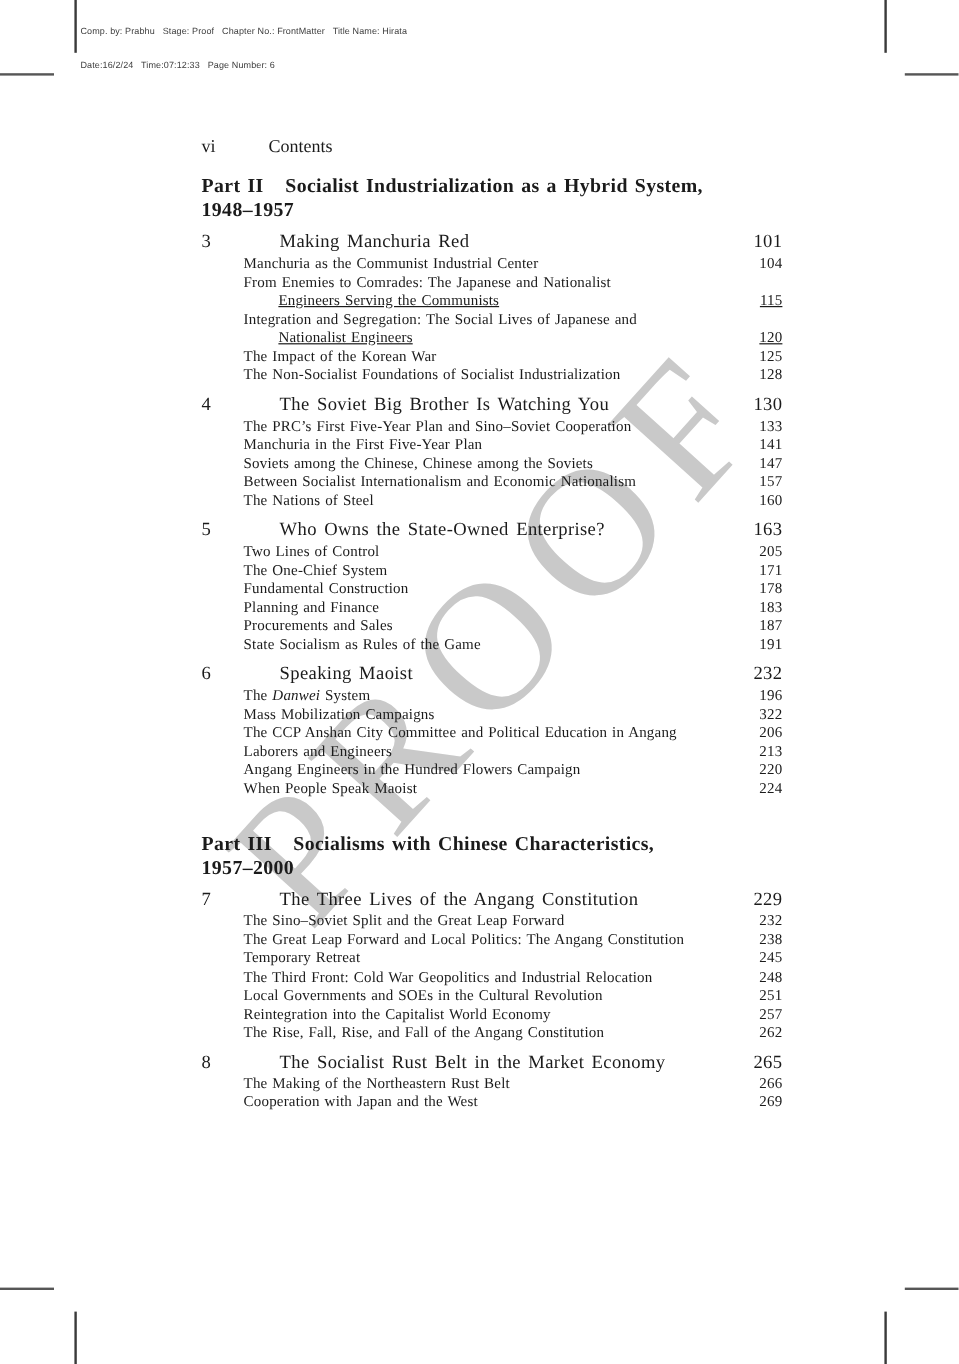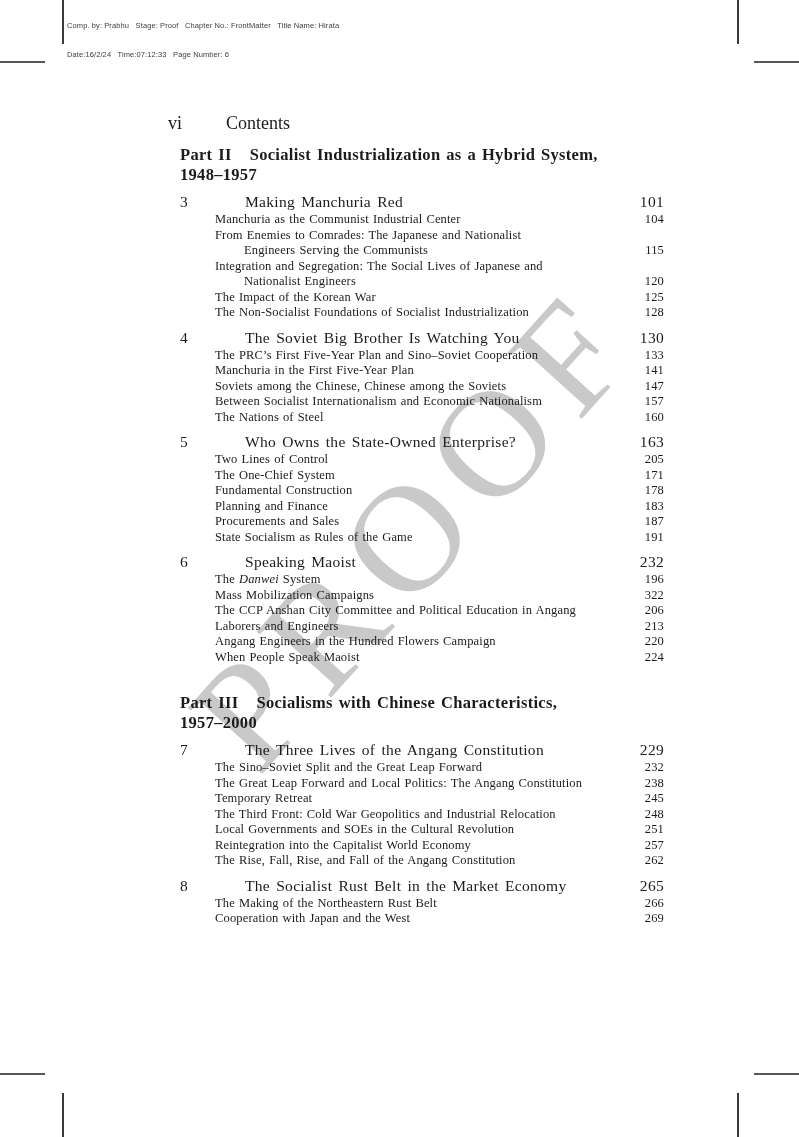--- a/index.html
+++ b/index.html
@@ -18,42 +18,42 @@
     color:#3d3d3d; white-space:pre; letter-spacing:0.1px;
   }
   
   .watermark {
     position:absolute; left:415px; top:528px; z-index:0;
     transform:translate(-50%,-50%) rotate(-48deg);
     font-family:"Liberation Serif", serif; font-size:152px; letter-spacing:18px;
     white-space:nowrap; user-select:none;
   }
   
-  .running-head { position:absolute; left:168px; top:115px; font-size:18px; line-height:16px; z-index:1; }
+  .running-head { position:absolute; left:168px; top:115px; font-size:15px; line-height:16px; z-index:1; }
   .running-head .rh-title { margin-left:44px; }
   
-  .toc { position:absolute; left:180px; top:143px; width:484px; z-index:1; }
+  .toc { position:absolute; left:168px; top:143px; width:484px; z-index:1; }
   .part-block.first { margin-top:2px; }
   .part-block.later { margin-top:28px; }
   .part-heading { font-weight:bold; font-size:16.5px; line-height:20px; letter-spacing:0.3px; word-spacing:1.5px; }
   .part-heading .part-label { margin-right:18px; }
   .chapter { margin-top:8px; }
   .chapter-heading {
     display:flex; align-items:baseline;
     font-size:15.5px; line-height:18px; margin-bottom:1px;
     letter-spacing:0.3px; word-spacing:2px;
   }
   .chapter-heading .ch-num { width:25px; flex:0 0 25px; }
   .chapter-heading .ch-title { white-space:nowrap;margin-left:40px; }
   .section-row {
     display:flex; align-items:baseline;
     font-size:12.5px; line-height:15.5px; padding-left:35px;
     letter-spacing:0.15px; word-spacing:0.8px;gap:25px;
   }
-  .section-row.cont { padding-left:64px; }
+  .section-row.cont { padding-left:64px;text-decoration:underline; }
   .sec-title { white-space:nowrap; }
   .pg { margin-left:auto; padding-left:8px; }
   .italic { font-style:italic; }
 </style>
 </head>
 <body>
 
 <div class="page">
 
   <div class="crop v" style="left:62px; top:0;"></div>

